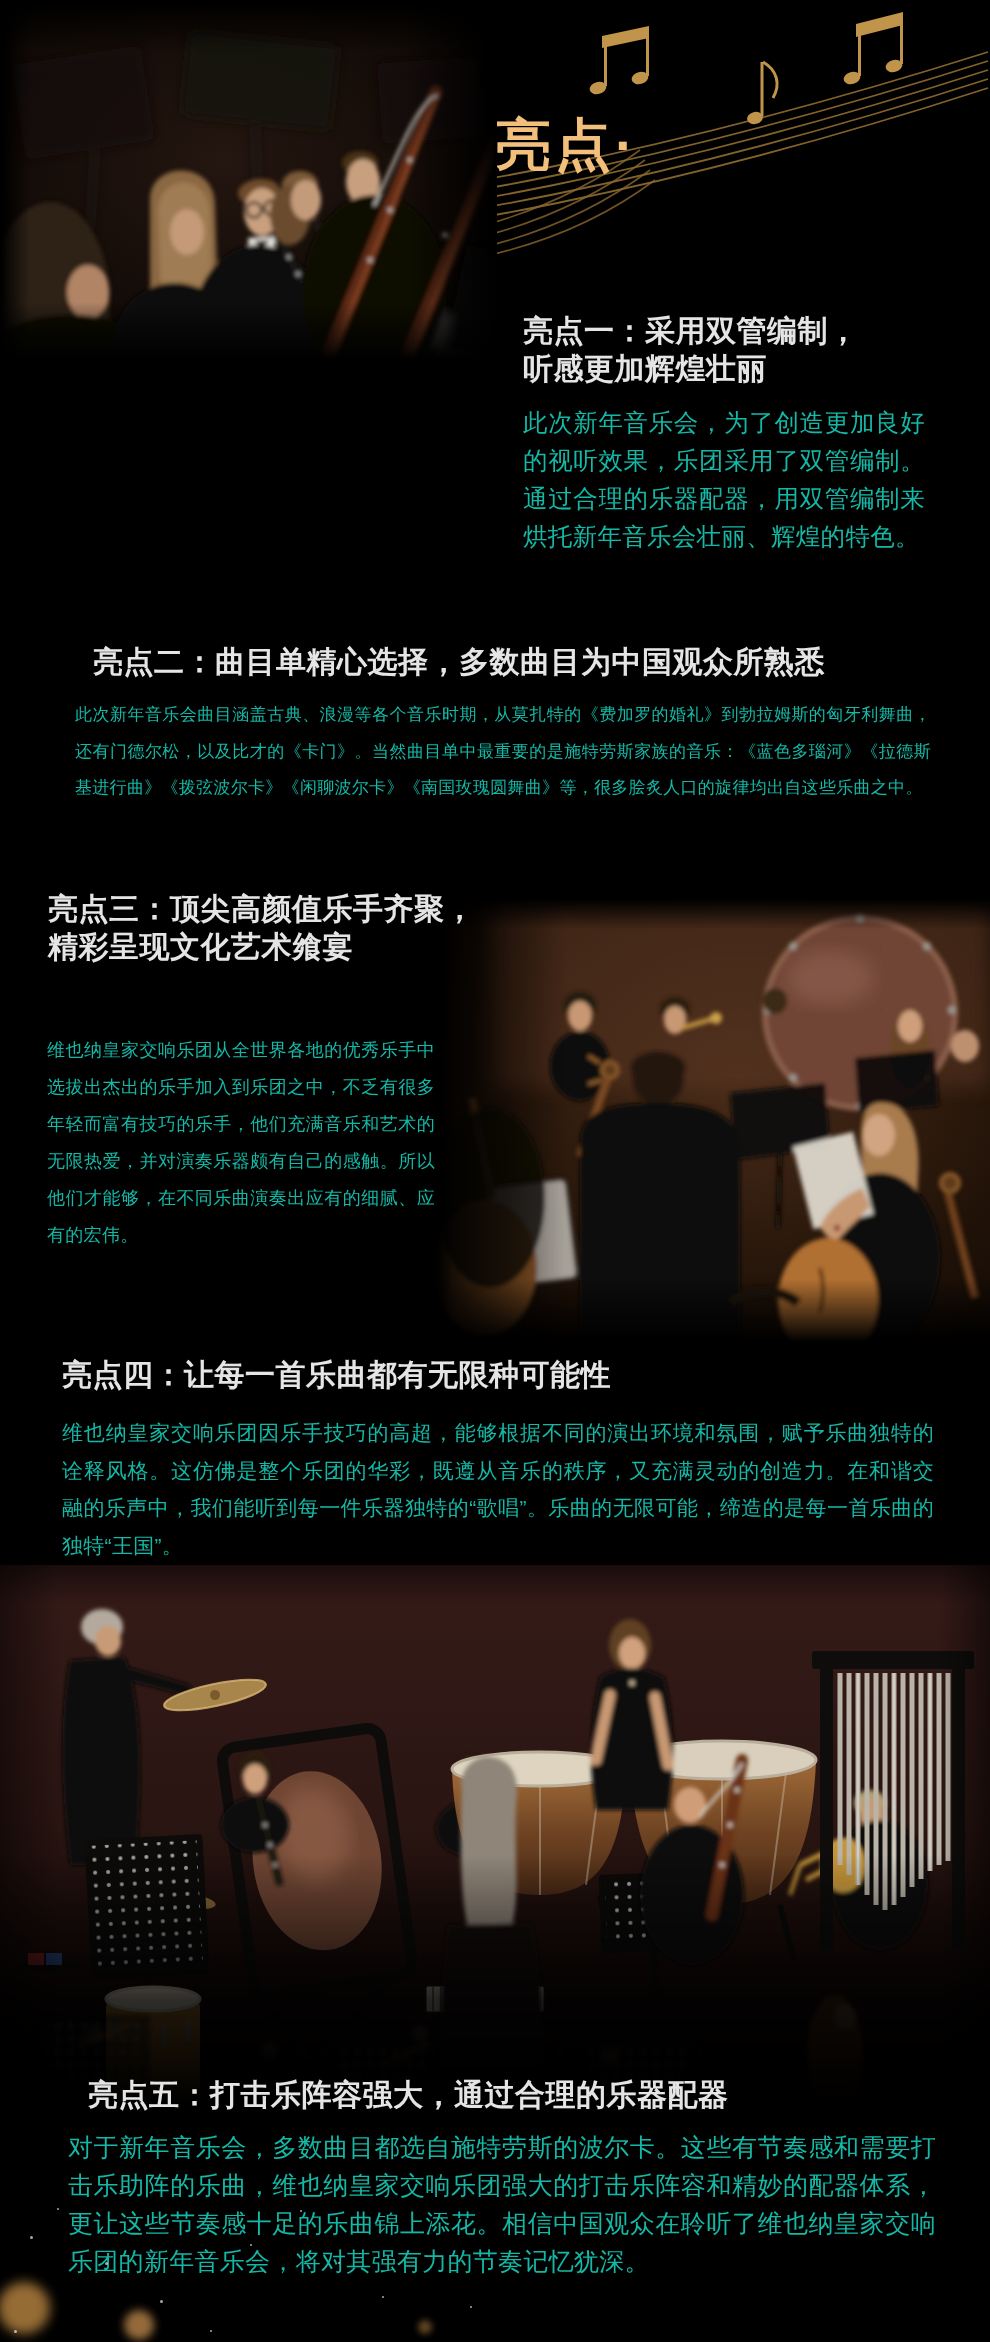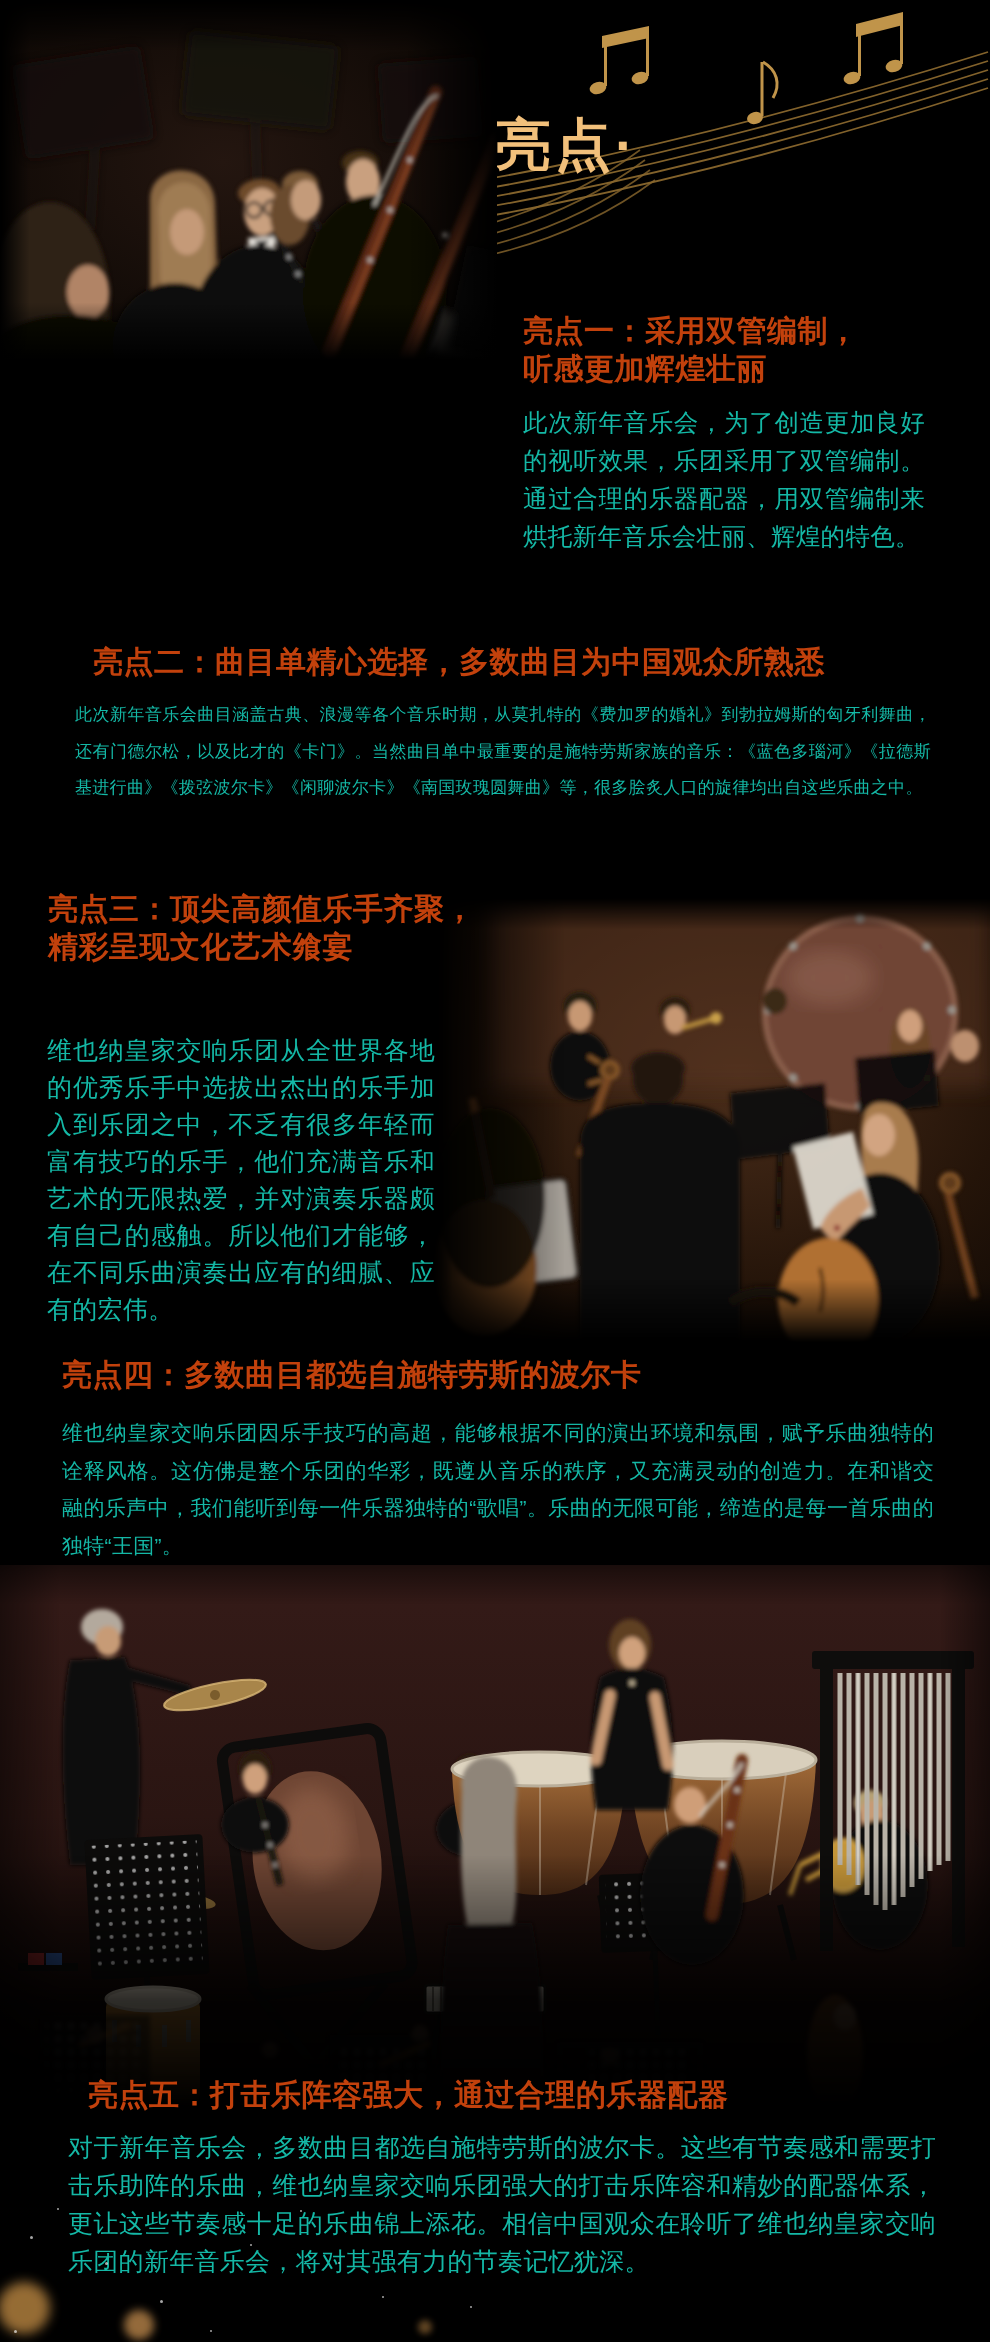--- a/index.html
+++ b/index.html
@@ -1,21 +1,21 @@
 <!DOCTYPE html>
 <html><head>
 <meta charset="utf-8">
 <style>
   html,body{margin:0;padding:0;background:#000;}
   .page{position:relative;width:990px;height:2342px;background:#000;overflow:hidden;
         font-family:"Liberation Sans","DejaVu Sans",sans-serif;}
   .abs{position:absolute;}
   .page-title{position:absolute;top:108px;left:0;width:990px;text-align:center;
     color:#f2c07b;font-size:56px;font-weight:700;letter-spacing:4px;}
-  .gold-h{position:absolute;color:#c2410c;font-weight:700;font-size:30px;line-height:38px;
+  .gold-h{position:absolute;color:#e5e5e5;font-weight:700;font-size:30px;line-height:38px;
     white-space:pre-line;letter-spacing:0.5px;}
   .body-t{position:absolute;color:#14b8a6;font-size:24.5px;line-height:38px;
     text-align:justify;letter-spacing:0.3px;}
   .photo{position:absolute;overflow:hidden;}
   .photo svg{display:block;}
   .fade{position:absolute;left:0;top:0;right:0;bottom:0;pointer-events:none;}
   .fade-p1{background:
     linear-gradient(to right, rgba(0,0,0,0) 82%, #000 100%),
     linear-gradient(to left, rgba(0,0,0,0) 94%, #000 100%),
     linear-gradient(to bottom, #000 0%, rgba(0,0,0,0) 14%, rgba(0,0,0,0) 84%, #000 100%);}
@@ -250,25 +250,25 @@
         <line x1="518" y1="295" x2="545" y2="400" stroke="#6e3f1e" stroke-width="8"></line>
         <path d="M300,405 C320,390 350,390 368,405" stroke="#1c130d" stroke-width="10" fill="none"></path>
       </g>
     </svg>
     <div class="fade fade-p2"></div>
   </div>
 
   <div>
     <div class="gold-h" style="left:48px;top:890px">亮点三：顶尖高颜值乐手齐聚，
 精彩呈现文化艺术飨宴</div>
-    <div class="body-t" style="left:47px;top:1032px;width:388px;font-size:25px;line-height:37px">维也纳皇家交响乐团从全世界各地的优秀乐手中选拔出杰出的乐手加入到乐团之中，不乏有很多年轻而富有技巧的乐手，他们充满音乐和艺术的无限热爱，并对演奏乐器颇有自己的感触。所以他们才能够，在不同乐曲演奏出应有的细腻、应有的宏伟。</div>
+    <div class="body-t" style="left:47px;top:1032px;width:388px;font-size:18px;line-height:37px">维也纳皇家交响乐团从全世界各地的优秀乐手中选拔出杰出的乐手加入到乐团之中，不乏有很多年轻而富有技巧的乐手，他们充满音乐和艺术的无限热爱，并对演奏乐器颇有自己的感触。所以他们才能够，在不同乐曲演奏出应有的细腻、应有的宏伟。</div>
   </div>
 
   <div>
-    <div class="gold-h" style="left:62px;top:1356px">亮点四：多数曲目都选自施特劳斯的波尔卡</div>
+    <div class="gold-h" style="left:62px;top:1356px">亮点四：让每一首乐曲都有无限种可能性</div>
     <div class="body-t" style="left:62px;top:1414px;width:872px;font-size:21px;line-height:37.5px">维也纳皇家交响乐团因乐手技巧的高超，能够根据不同的演出环境和氛围，赋予乐曲独特的诠释风格。这仿佛是整个乐团的华彩，既遵从音乐的秩序，又充满灵动的创造力。在和谐交融的乐声中，我们能听到每一件乐器独特的“歌唱”。乐曲的无限可能，缔造的是每一首乐曲的独特“王国”。</div>
   </div>
 
   <div class="photo" style="left:0;top:1565px;width:990px;height:558px">
     <svg width="990" height="558" viewBox="0 0 990 558">
       <defs>
         <linearGradient id="p3bg" x1="0" y1="0" x2="0" y2="1">
           <stop offset="0" stop-color="#351b18"></stop>
             <stop offset="0.45" stop-color="#2a1512"></stop>
           <stop offset="0.75" stop-color="#160b09"></stop>

